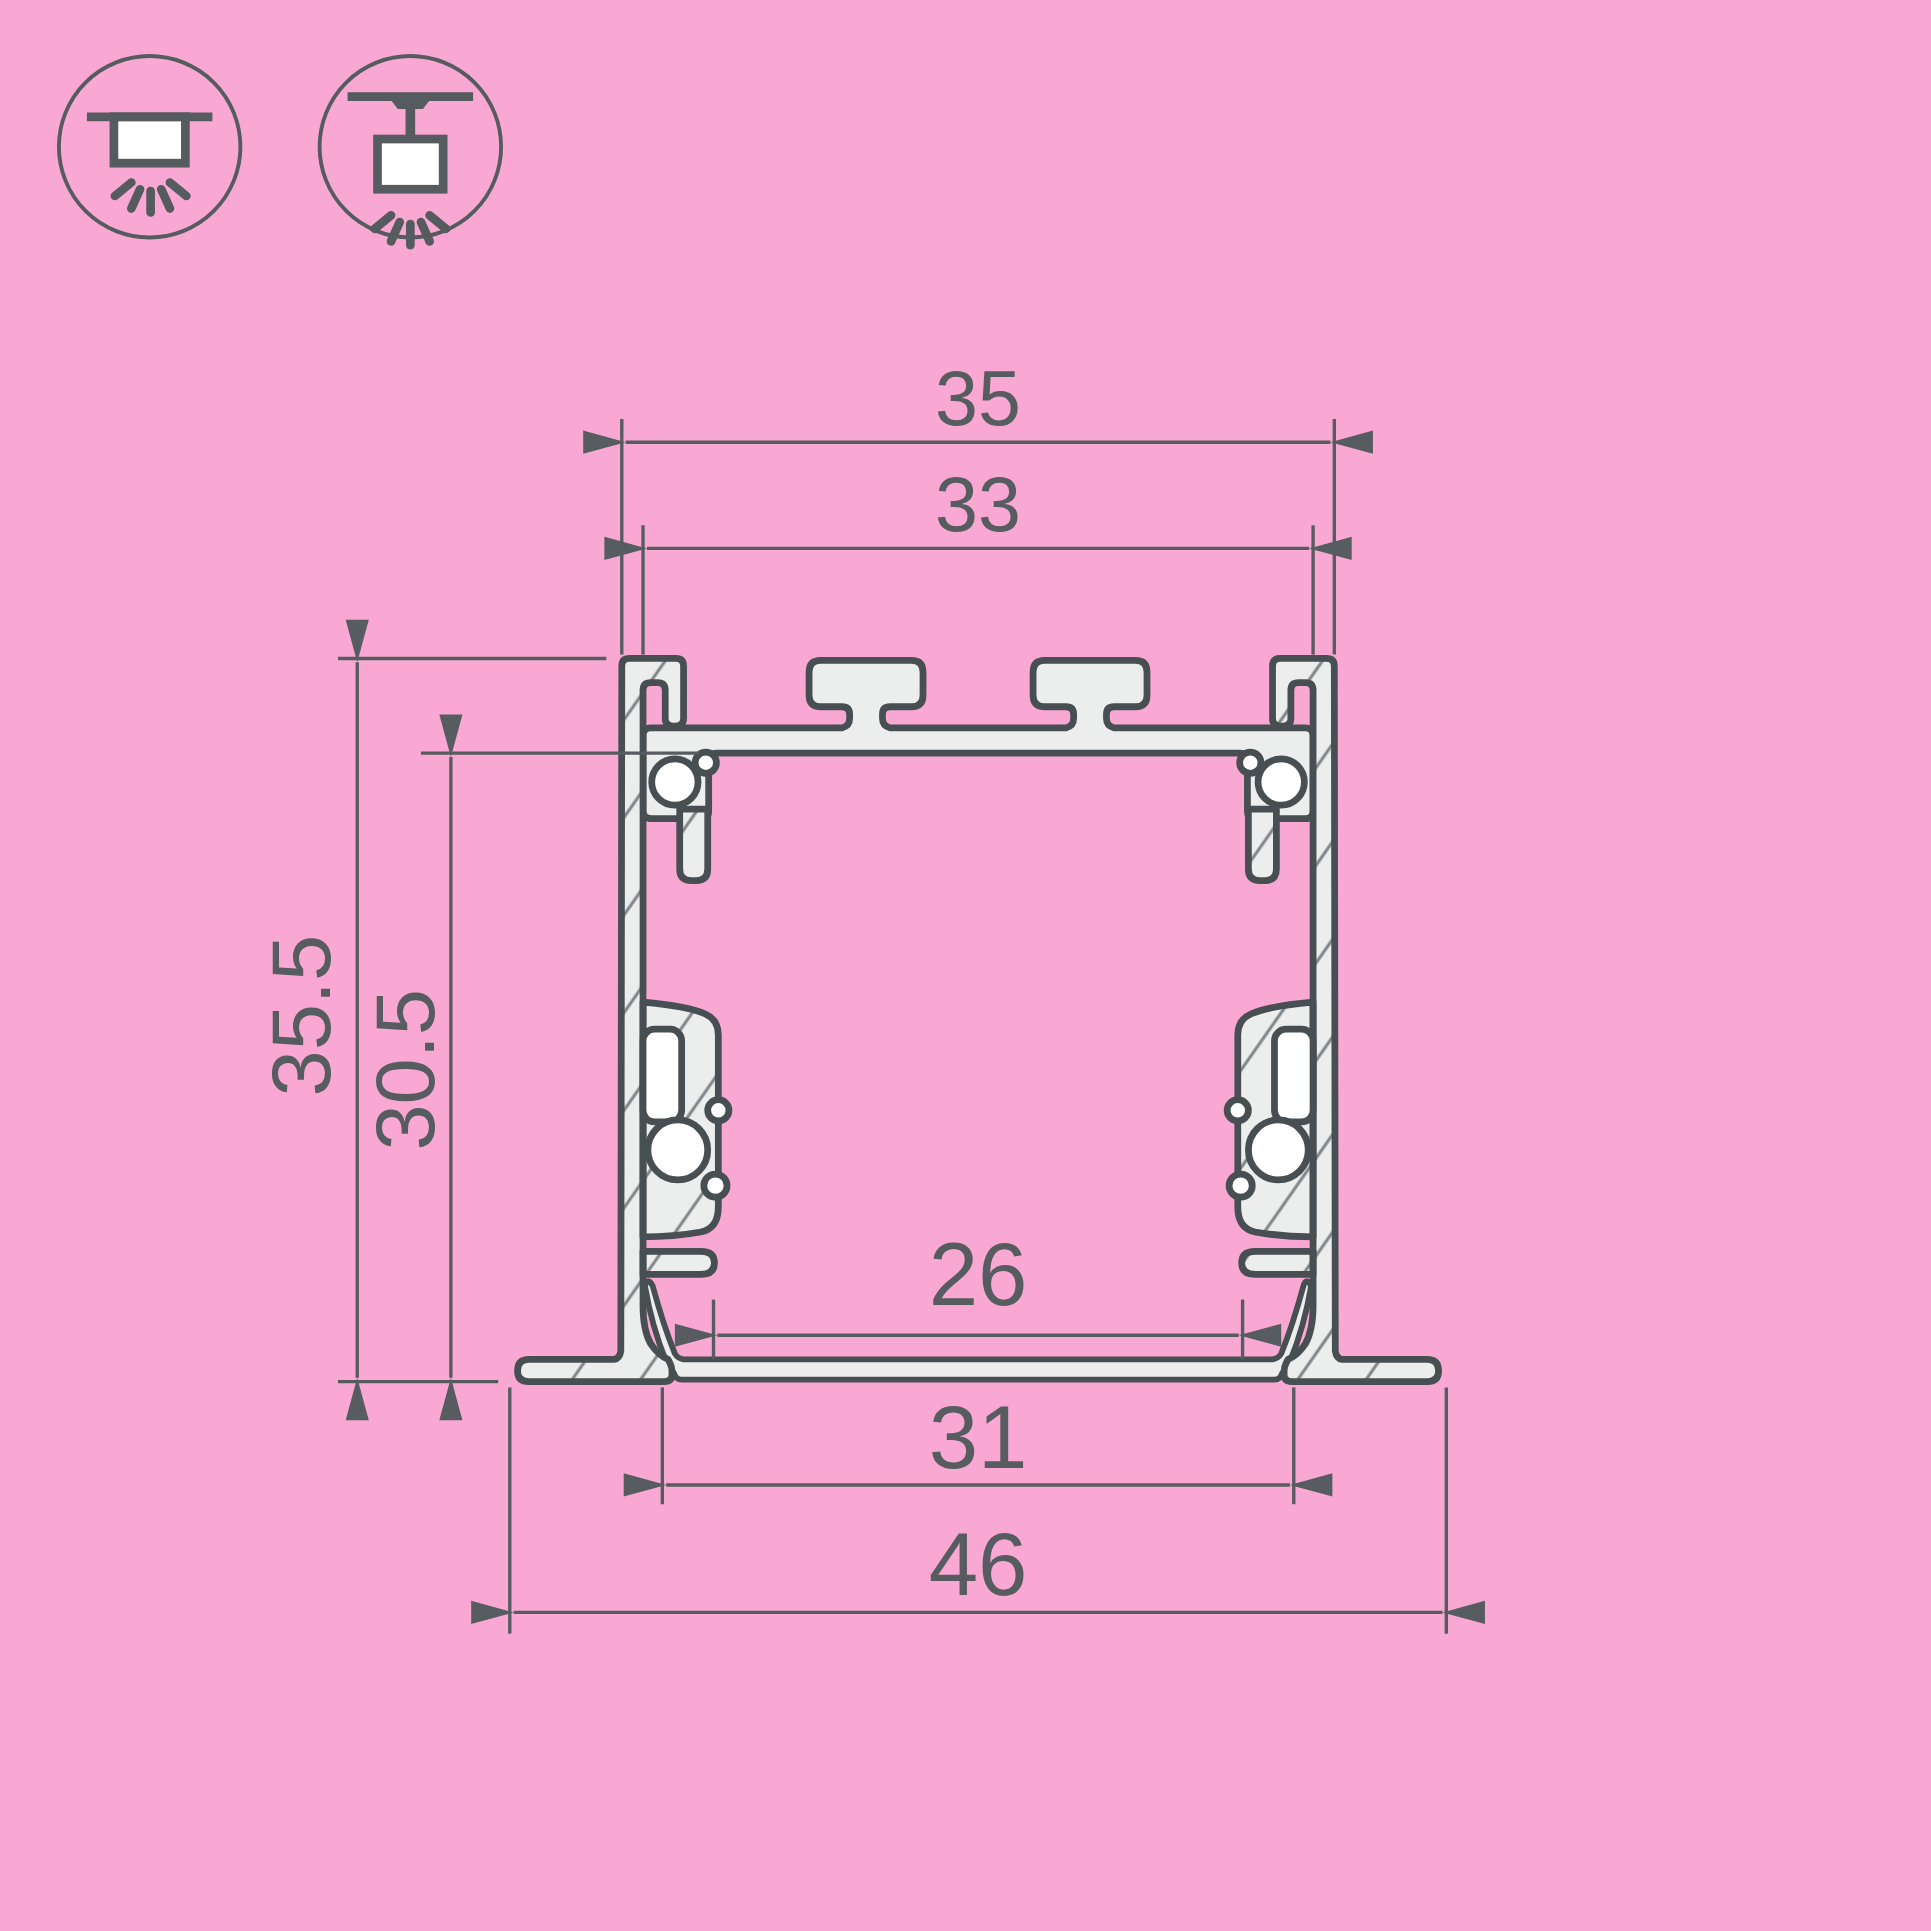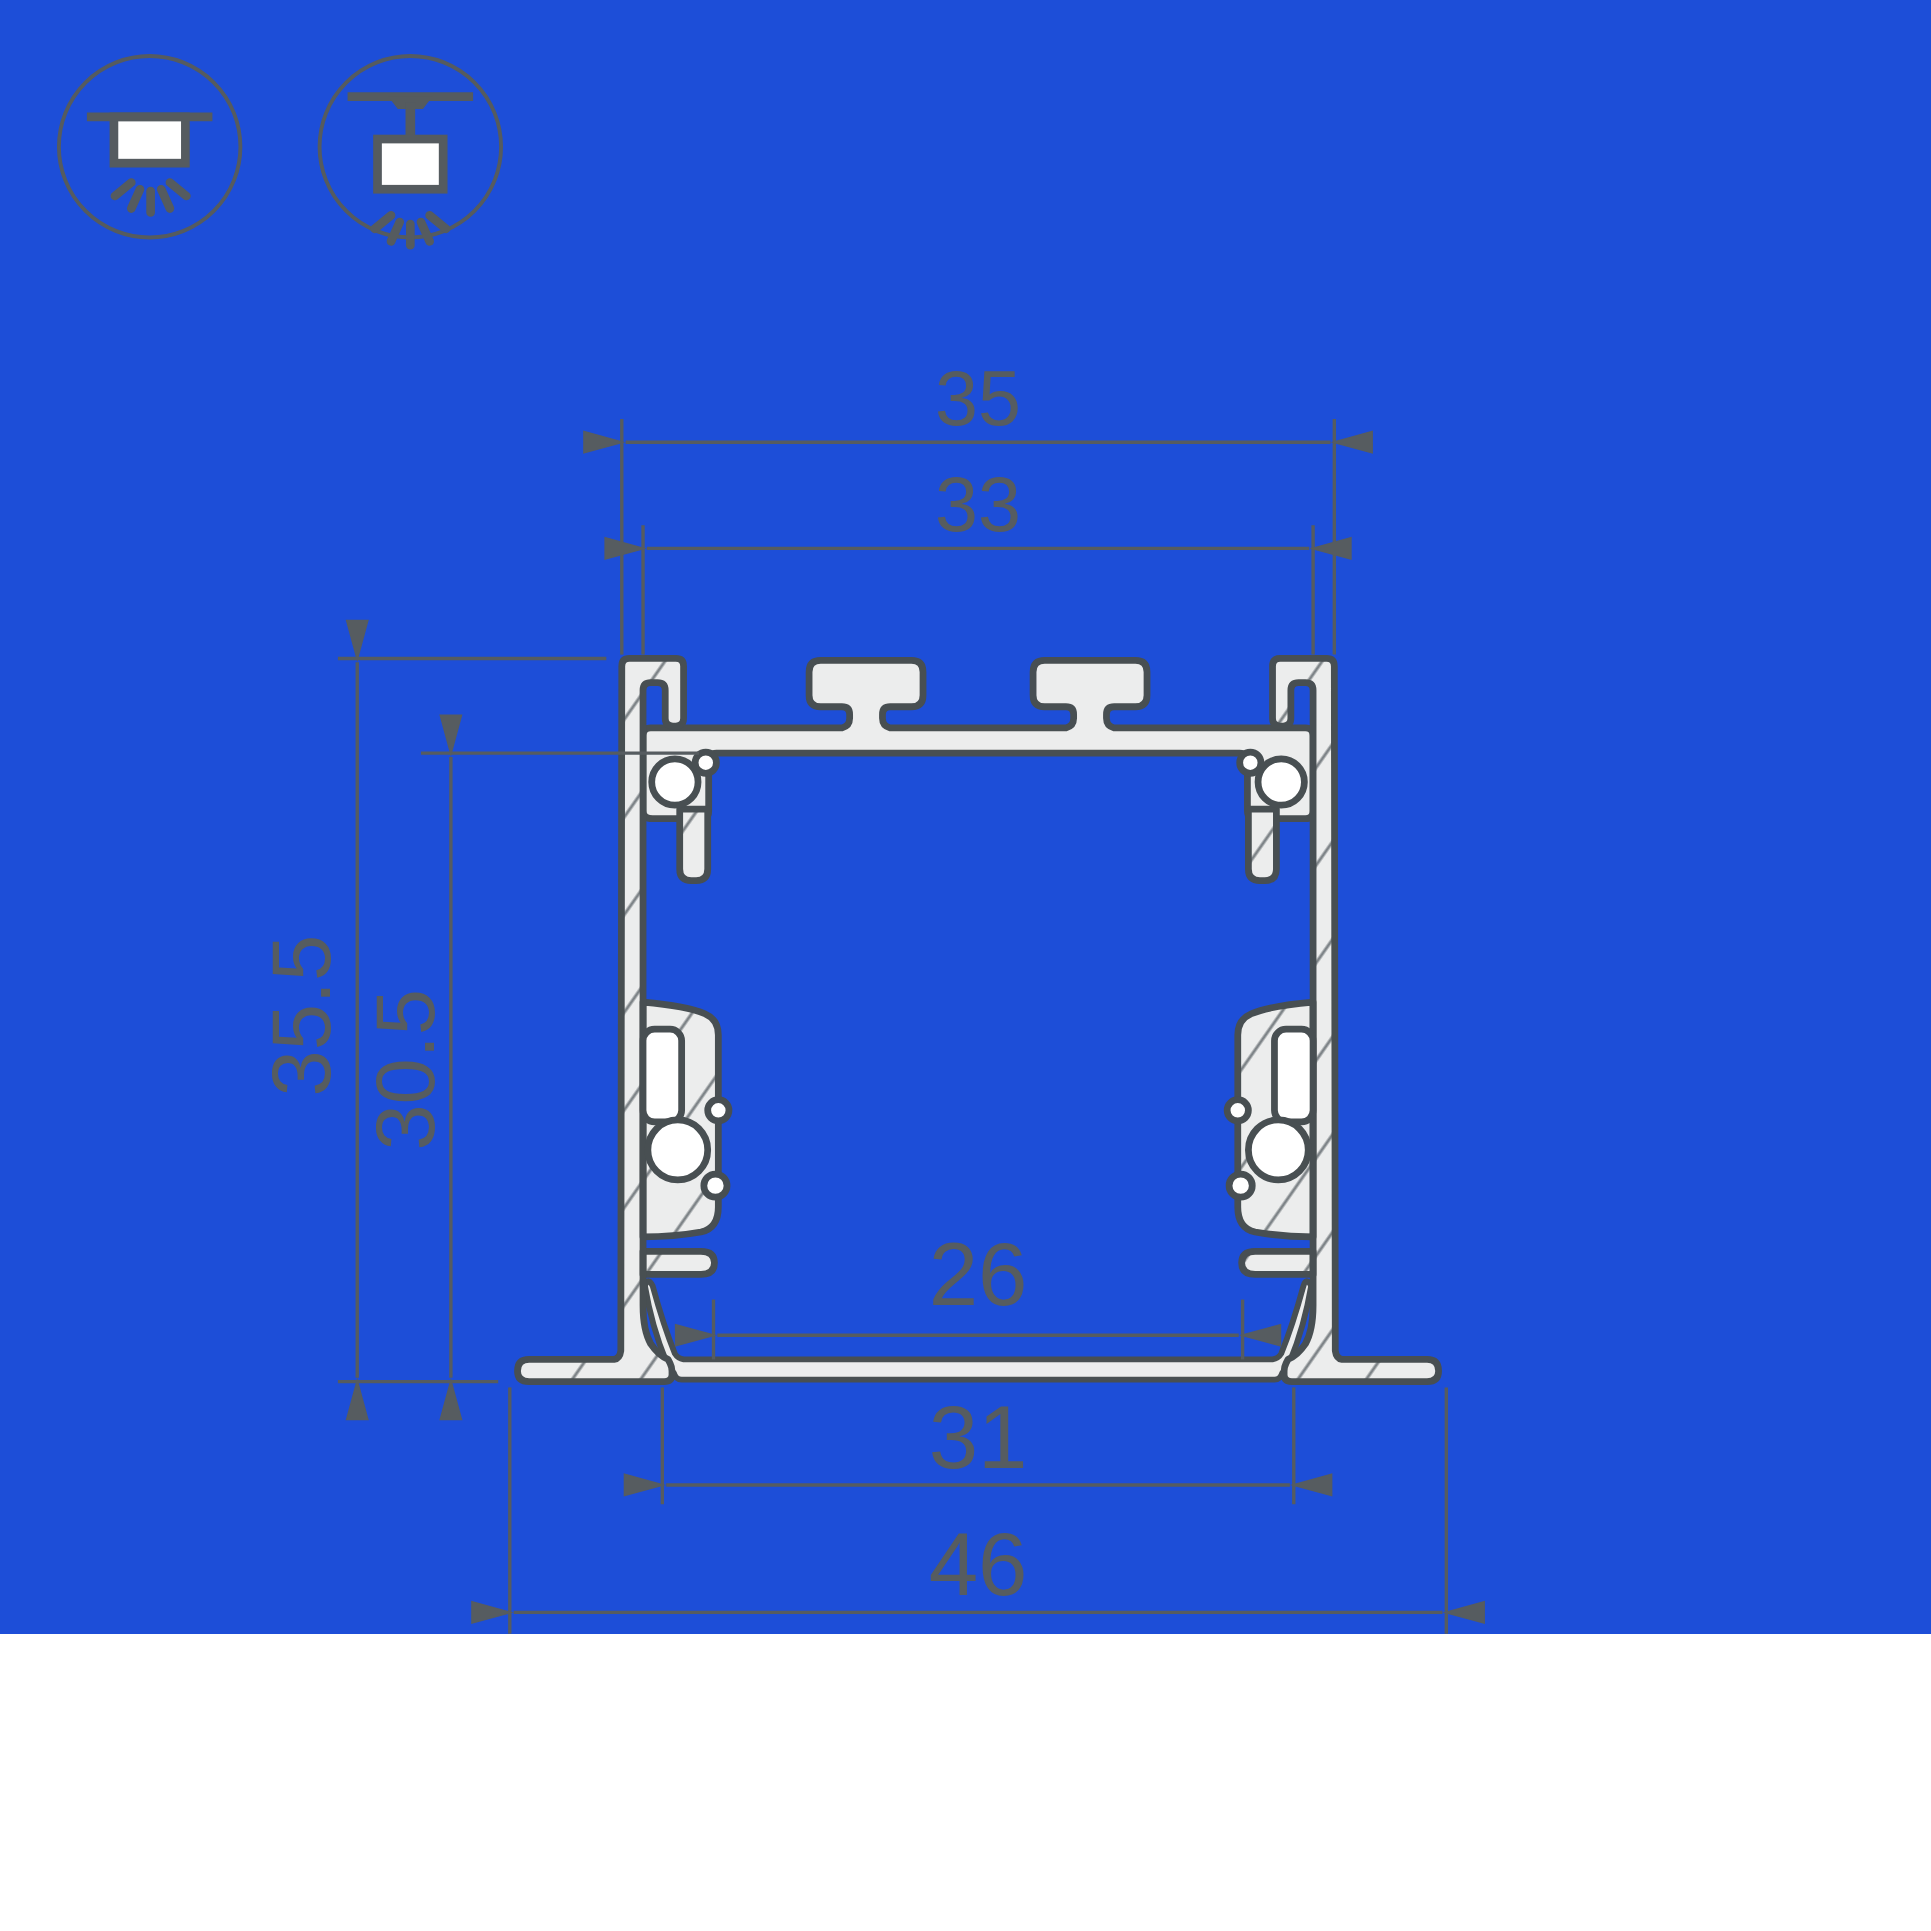--- a/index.html
+++ b/index.html
@@ -4,22 +4,22 @@
 <style>
   html, body {
     margin: 0;
     padding: 0;
     background: #ffffff;
     font-family: "Liberation Sans", "DejaVu Sans", sans-serif;
   }
   .page {
     position: relative;
     width: 1931px;
-    height: 1634px;
-    background: #1d4ed8;
+    height: 1931px;
+    background: #f9a8d4;
     overflow: hidden;
   }
   svg { display: block; }
   .dim-text {
     font-family: "Liberation Sans", "DejaVu Sans", sans-serif;
     fill: #565c60;
   }
   .dim-text.big { font-size: 92px; }
   .dim-text.top { font-size: 80px; }
   .dim-text.side { font-size: 86px; }

